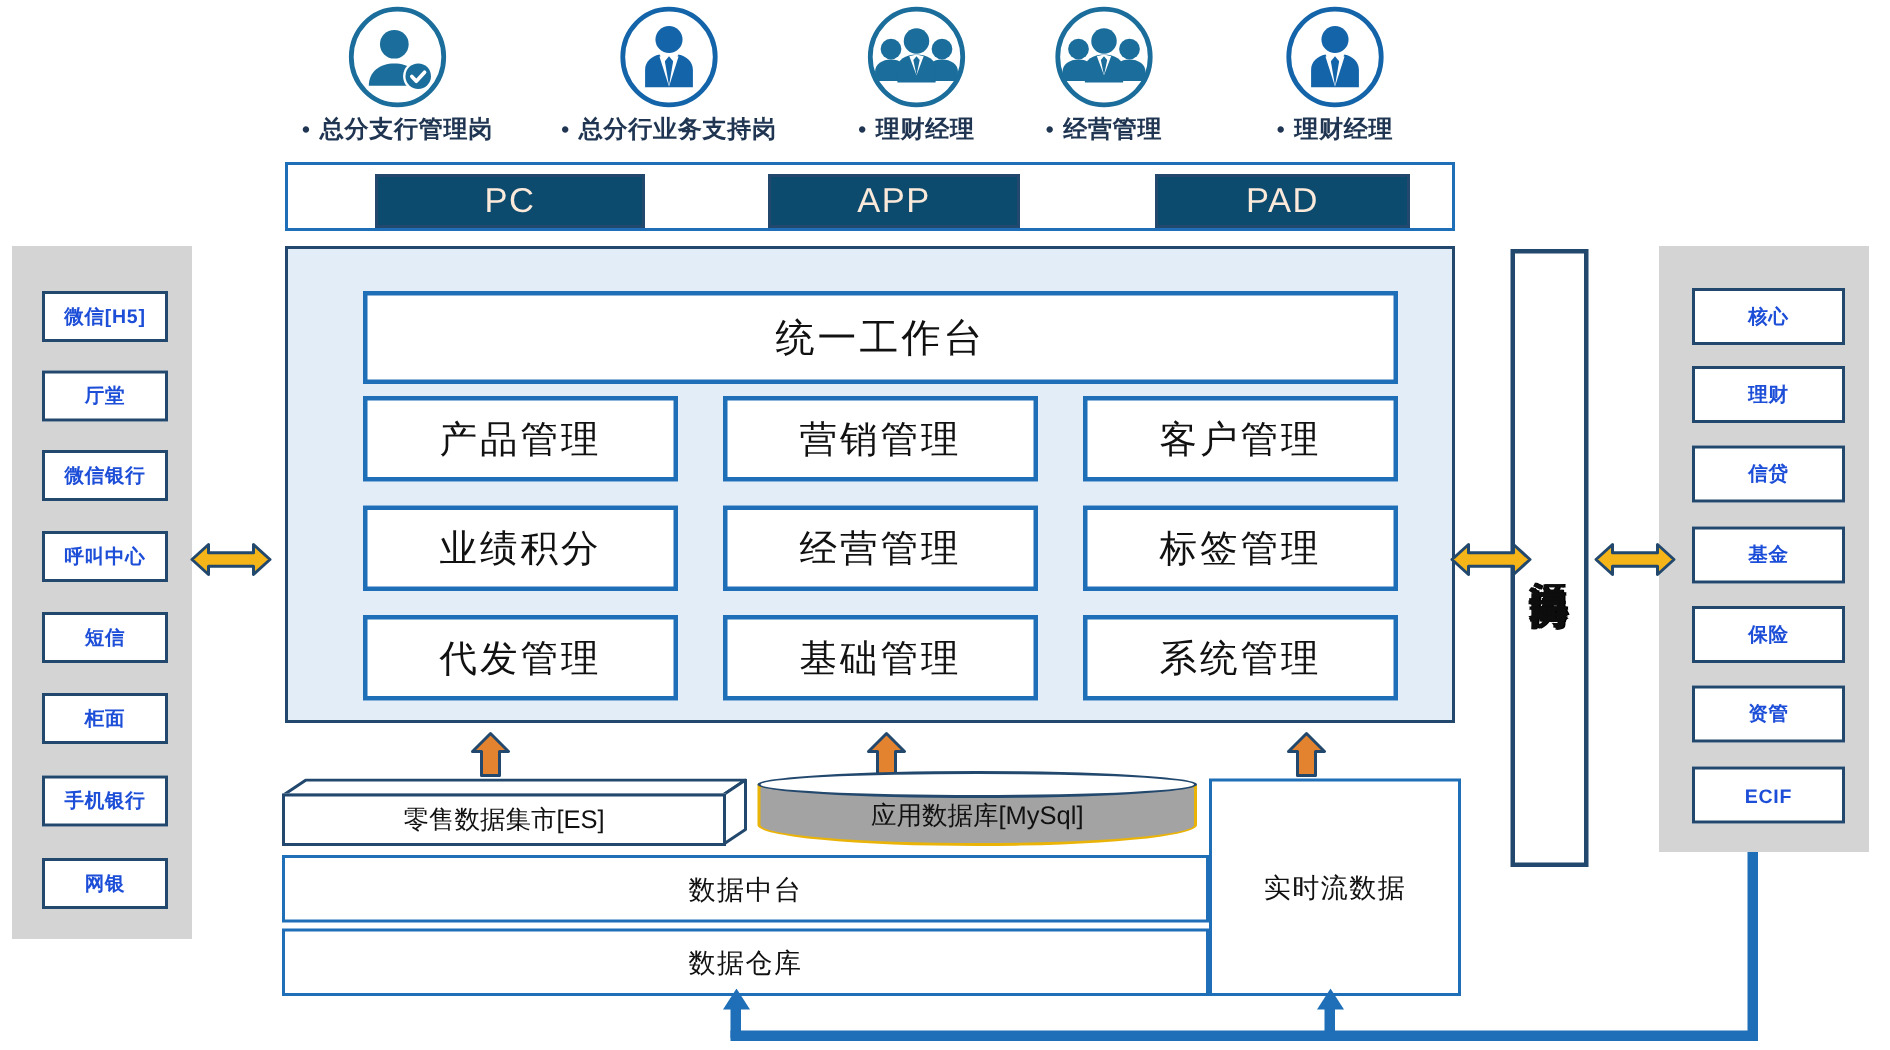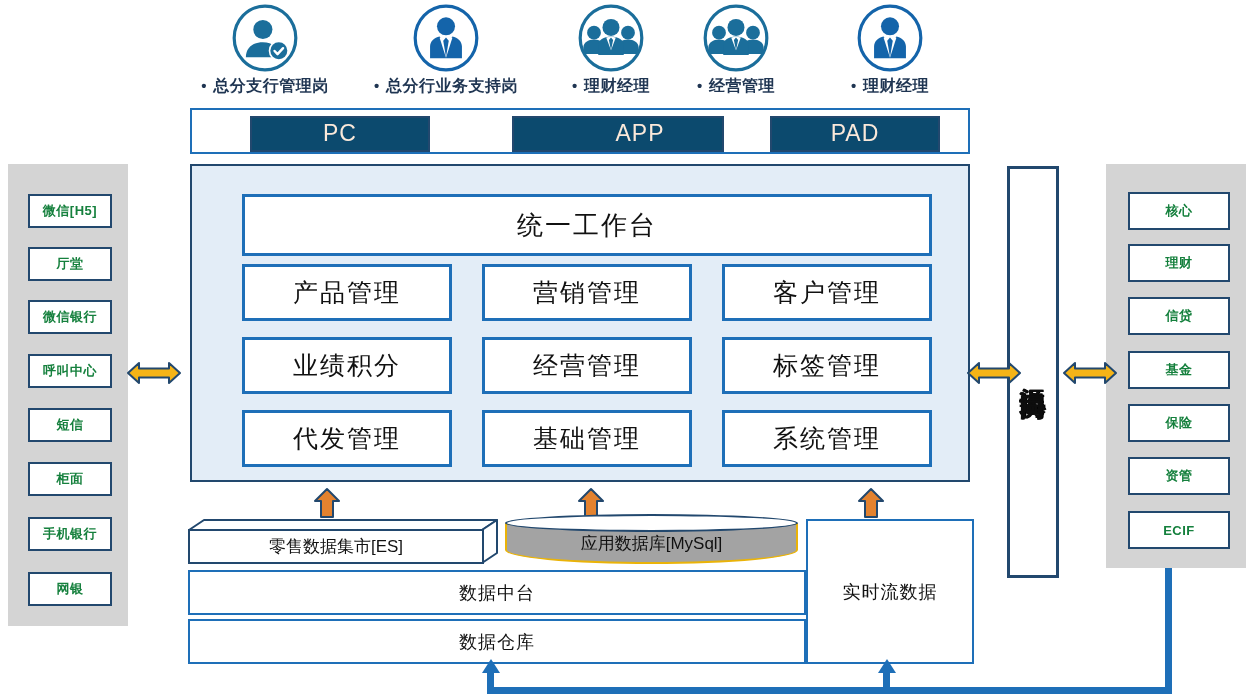--- a/index.html
+++ b/index.html
@@ -68,21 +68,21 @@
   .gray-panel {
     background: #d4d4d4;
   }
   .chip {
     position: absolute;
     background: #ffffff;
     border: 2px solid #22486e;
     display: flex; align-items: center; justify-content: center;
     font-size: 13px;
     font-weight: 700;
-    color: #15803d;
+    color: #1d4ed8;
     letter-spacing: .5px;
   }
 
   
   .synergy {
     left: 1007px; top: 166px; width: 52px; height: 412px;
     background: #ffffff; border: 3px solid #22486e;
     display: flex; align-items: center; justify-content: center;
   }
   .synergy-text {
@@ -192,21 +192,21 @@
       <circle cx="32" cy="21" r="8.5" fill="#1464aa"></circle>
       <path d="M17 51V40c0-5 4-8.5 9-9.5l6 9 6-9c5 1 9 4.5 9 9.5v11z" fill="#1464aa"></path>
       <path d="M32 30.5l-6 1.2 6 18.8 6-18.8z" fill="#ffffff"></path>
       <path d="M32 31.5l-2.6 3.2L32 50l2.6-15.3z" fill="#1464aa"></path>
     </svg>
     <div class="role-label"><span class="bullet">•</span><span>理财经理</span></div>
   </div>
 
   <div class="abs device-bar">
     <div class="device-btn" style="left:58px;  width:176px;">PC</div>
-    <div class="device-btn" style="left:320px; width:164px;padding-left:44px;">APP</div>
+    <div class="device-btn" style="left:320px; width:164px;">APP</div>
     <div class="device-btn" style="left:578px; width:166px;">PAD</div>
   </div>
 
   <div class="abs main-panel">
     <div class="mod wide" style="left:50px; top:28px; width:684px; height:56px;">统一工作台</div>
 
     <div class="mod" style="left:50px;  top:98px;  width:204px; height:51px;">产品管理</div>
     <div class="mod" style="left:290px; top:98px;  width:204px; height:51px;">营销管理</div>
     <div class="mod" style="left:530px; top:98px;  width:204px; height:51px;">客户管理</div>
 

